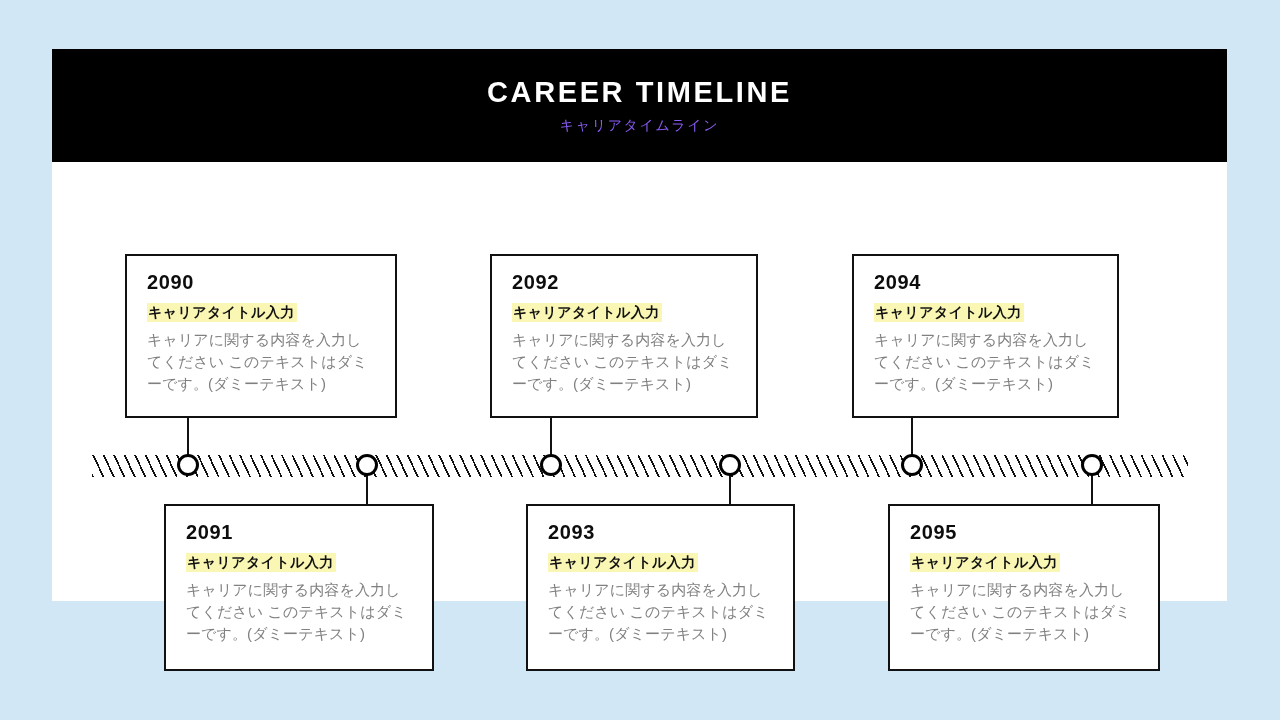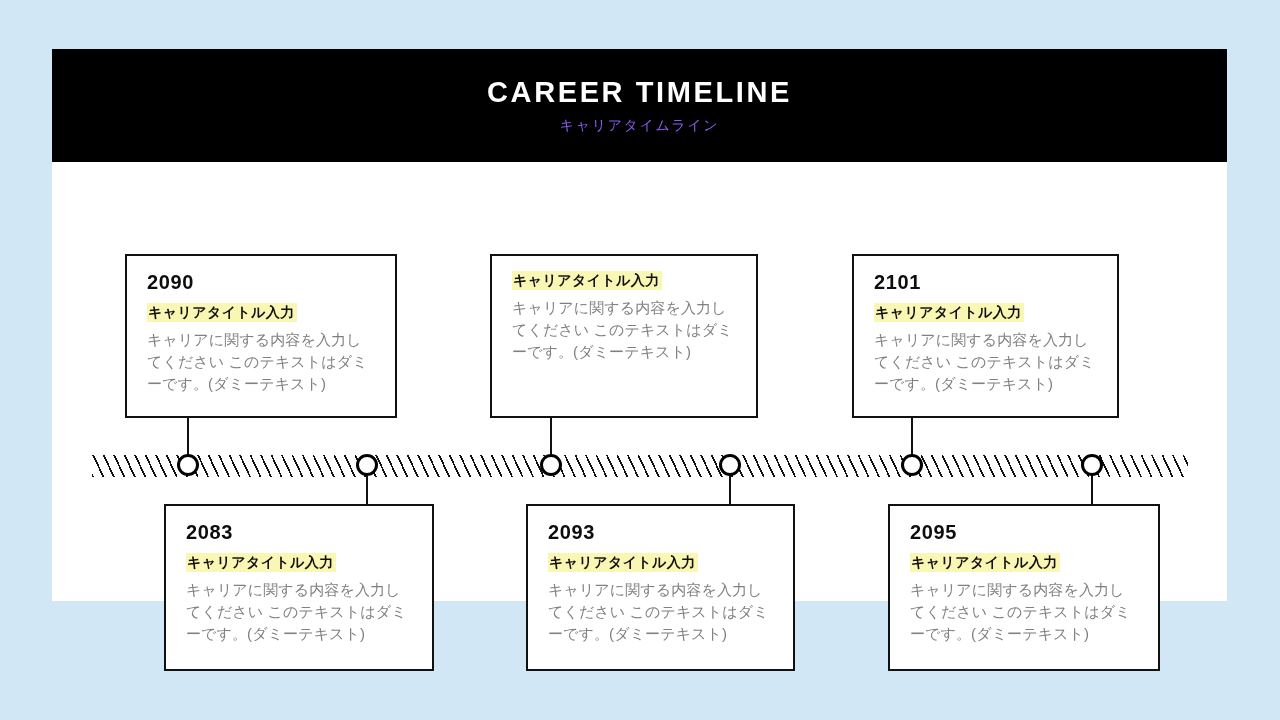--- a/index.html
+++ b/index.html
@@ -146,32 +146,33 @@
     <div class="node" style="left:849px;"></div>
     <div class="node" style="left:1029px;"></div>
 
     <div class="card" style="left:73px; top:92px; width:272px; height:164px;">
       <div class="card-year">2090</div>
       <div class="card-title-wrap"><span class="card-title">キャリアタイトル入力</span></div>
       <div class="card-body">キャリアに関する内容を入力してください このテキストはダミーです。(ダミーテキスト)</div>
     </div>
 
     <div class="card" style="left:438px; top:92px; width:268px; height:164px;">
+      <div class="card-year">2092</div>
       <div class="card-title-wrap"><span class="card-title">キャリアタイトル入力</span></div>
       <div class="card-body">キャリアに関する内容を入力してください このテキストはダミーです。(ダミーテキスト)</div>
     </div>
 
     <div class="card" style="left:800px; top:92px; width:267px; height:164px;">
-      <div class="card-year">2101</div>
+      <div class="card-year">2094</div>
       <div class="card-title-wrap"><span class="card-title">キャリアタイトル入力</span></div>
       <div class="card-body">キャリアに関する内容を入力してください このテキストはダミーです。(ダミーテキスト)</div>
     </div>
 
     <div class="card" style="left:112px; top:342px; width:270px; height:167px;">
-      <div class="card-year">2083</div>
+      <div class="card-year">2091</div>
       <div class="card-title-wrap"><span class="card-title">キャリアタイトル入力</span></div>
       <div class="card-body">キャリアに関する内容を入力してください このテキストはダミーです。(ダミーテキスト)</div>
     </div>
 
     <div class="card" style="left:474px; top:342px; width:269px; height:167px;">
       <div class="card-year">2093</div>
       <div class="card-title-wrap"><span class="card-title">キャリアタイトル入力</span></div>
       <div class="card-body">キャリアに関する内容を入力してください このテキストはダミーです。(ダミーテキスト)</div>
     </div>
 

